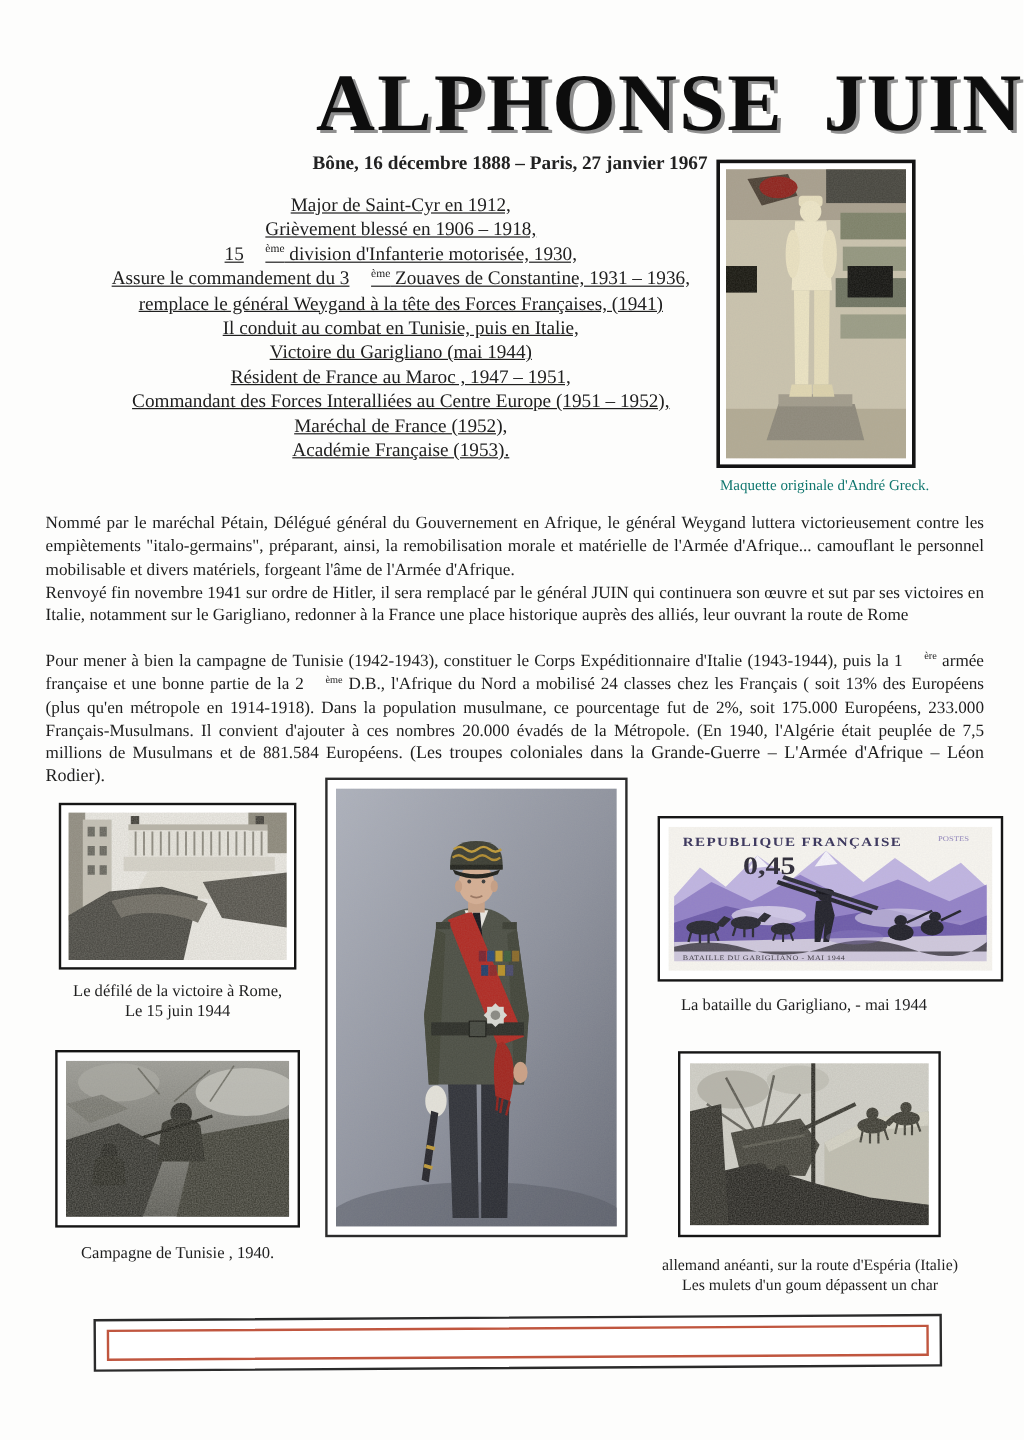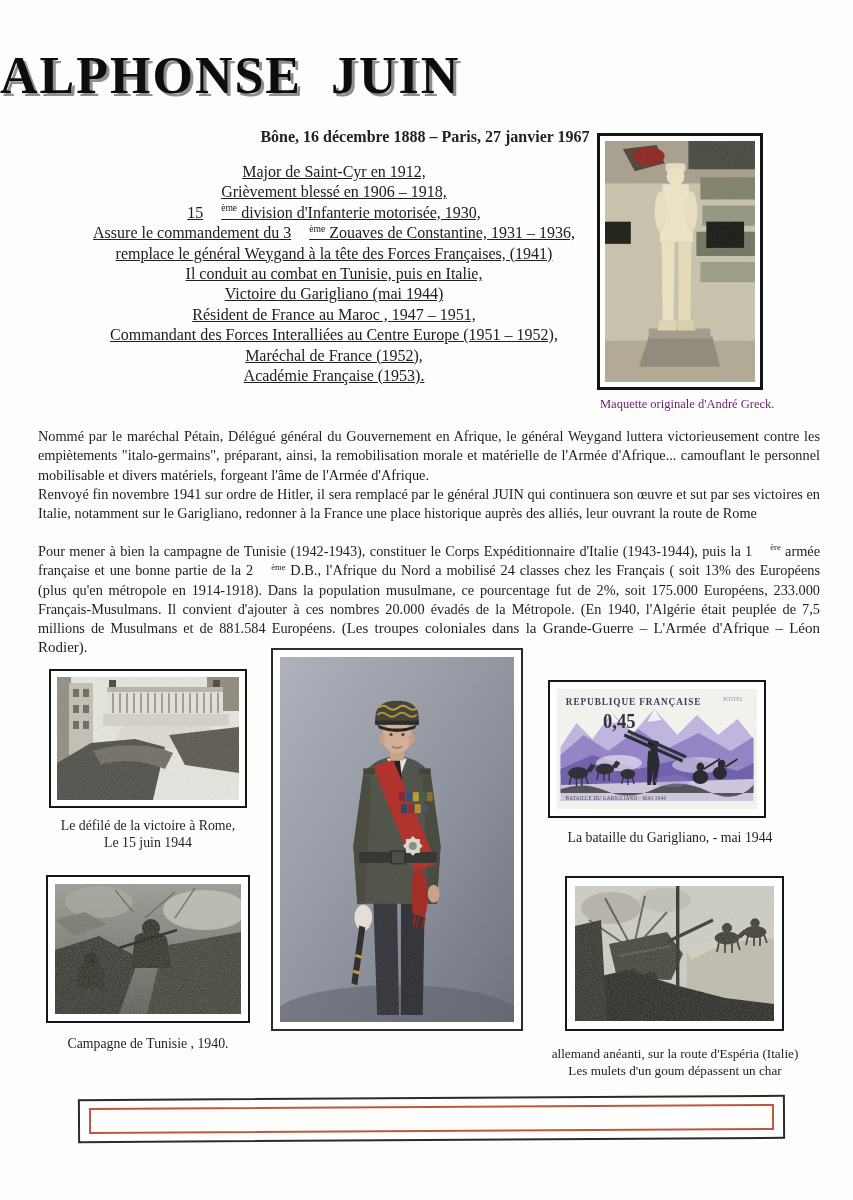--- a/index.html
+++ b/index.html
@@ -2,22 +2,22 @@
 <html lang="fr"><head>
 <meta charset="utf-8">
 <style>
   * { margin:0; padding:0; box-sizing:border-box; }
   html,body { background:#ffffff; }
   .page {
     position:relative; width:853px; height:1200px; background:#fdfdfc;
     font-family:"Liberation Serif", serif; color:#1f1f1f; overflow:hidden;
   }
   .title {
-    position:absolute; top:46px; left:0; width:853px; text-align:left;
-    font-size:52px; font-weight:bold; letter-spacing:2px; word-spacing:14px;
+    position:absolute; top:46px; left:0; width:853px; text-align:right;
+    font-size:68px; font-weight:bold; letter-spacing:2px; word-spacing:14px;
     color:#0d0d0d; text-shadow:3px 3px 0 #8f8f8f;
     font-family:"Liberation Serif", serif;
   }
   .subtitle {
     position:absolute; top:128px; left:25px; width:800px; text-align:center;
     font-size:16px; font-weight:bold; color:#222;
   }
   .career {
     position:absolute; top:162px; left:28px; width:612px; text-align:center;
     font-size:16px; line-height:20.4px; color:#202020;text-decoration:underline;
@@ -29,28 +29,28 @@
     position:absolute; left:38px; width:782px; text-align:justify;
     font-size:14.3px; line-height:19.3px; color:#1d1d1d;
   }
   #p1 { top:427px; }
   #p2 { top:542px; }
 
   .fig { position:absolute; background:#fff; }
   .fig svg { width:100%; height:100%; display:block; }
 
   #fig-statue  { left:597px; top:133px; width:166px; height:257px; border:3px solid #141414; padding:5px; }
-  #cap-statue  { position:absolute; left:600px; top:397px; width:230px; font-size:12.5px; color:#701a75; }
+  #cap-statue  { position:absolute; left:600px; top:397px; width:230px; font-size:12.5px; color:#0f766e; }
 
   #fig-rome    { left:49px;  top:669px; width:198px; height:139px; border:2px solid #161616; padding:6px; }
   #cap-rome    { position:absolute; left:28px; top:817px; width:240px; text-align:center; font-size:13.8px; line-height:17px; }
 
   #fig-portrait{ left:271px; top:648px; width:252px; height:383px; border:2px solid #2c2c2c; padding:7px; }
 
-  #fig-stamp   { left:548px; top:680px; width:218px; height:138px; border:2px solid #161616; padding:7px; }
+  #fig-stamp   { left:548px; top:680px; width:288px; height:138px; border:2px solid #161616; padding:7px; }
   #cap-stamp   { position:absolute; left:545px; top:830px; width:250px; text-align:center; font-size:13.8px; }
 
   #fig-tunisie { left:46px;  top:875px; width:204px; height:148px; border:2px solid #161616; padding:7px; }
   #cap-tunisie { position:absolute; left:28px; top:1036px; width:240px; text-align:center; font-size:13.8px; }
 
   #fig-mulets  { left:565px; top:876px; width:219px; height:155px; border:2px solid #161616; padding:8px; }
   #cap-mulets  { position:absolute; left:533px; top:1046px; width:284px; text-align:center; font-size:13.2px; line-height:16.6px; }
 
   .bottom-box {
     position:absolute; left:78px; top:1097px; width:707px; height:44px;

